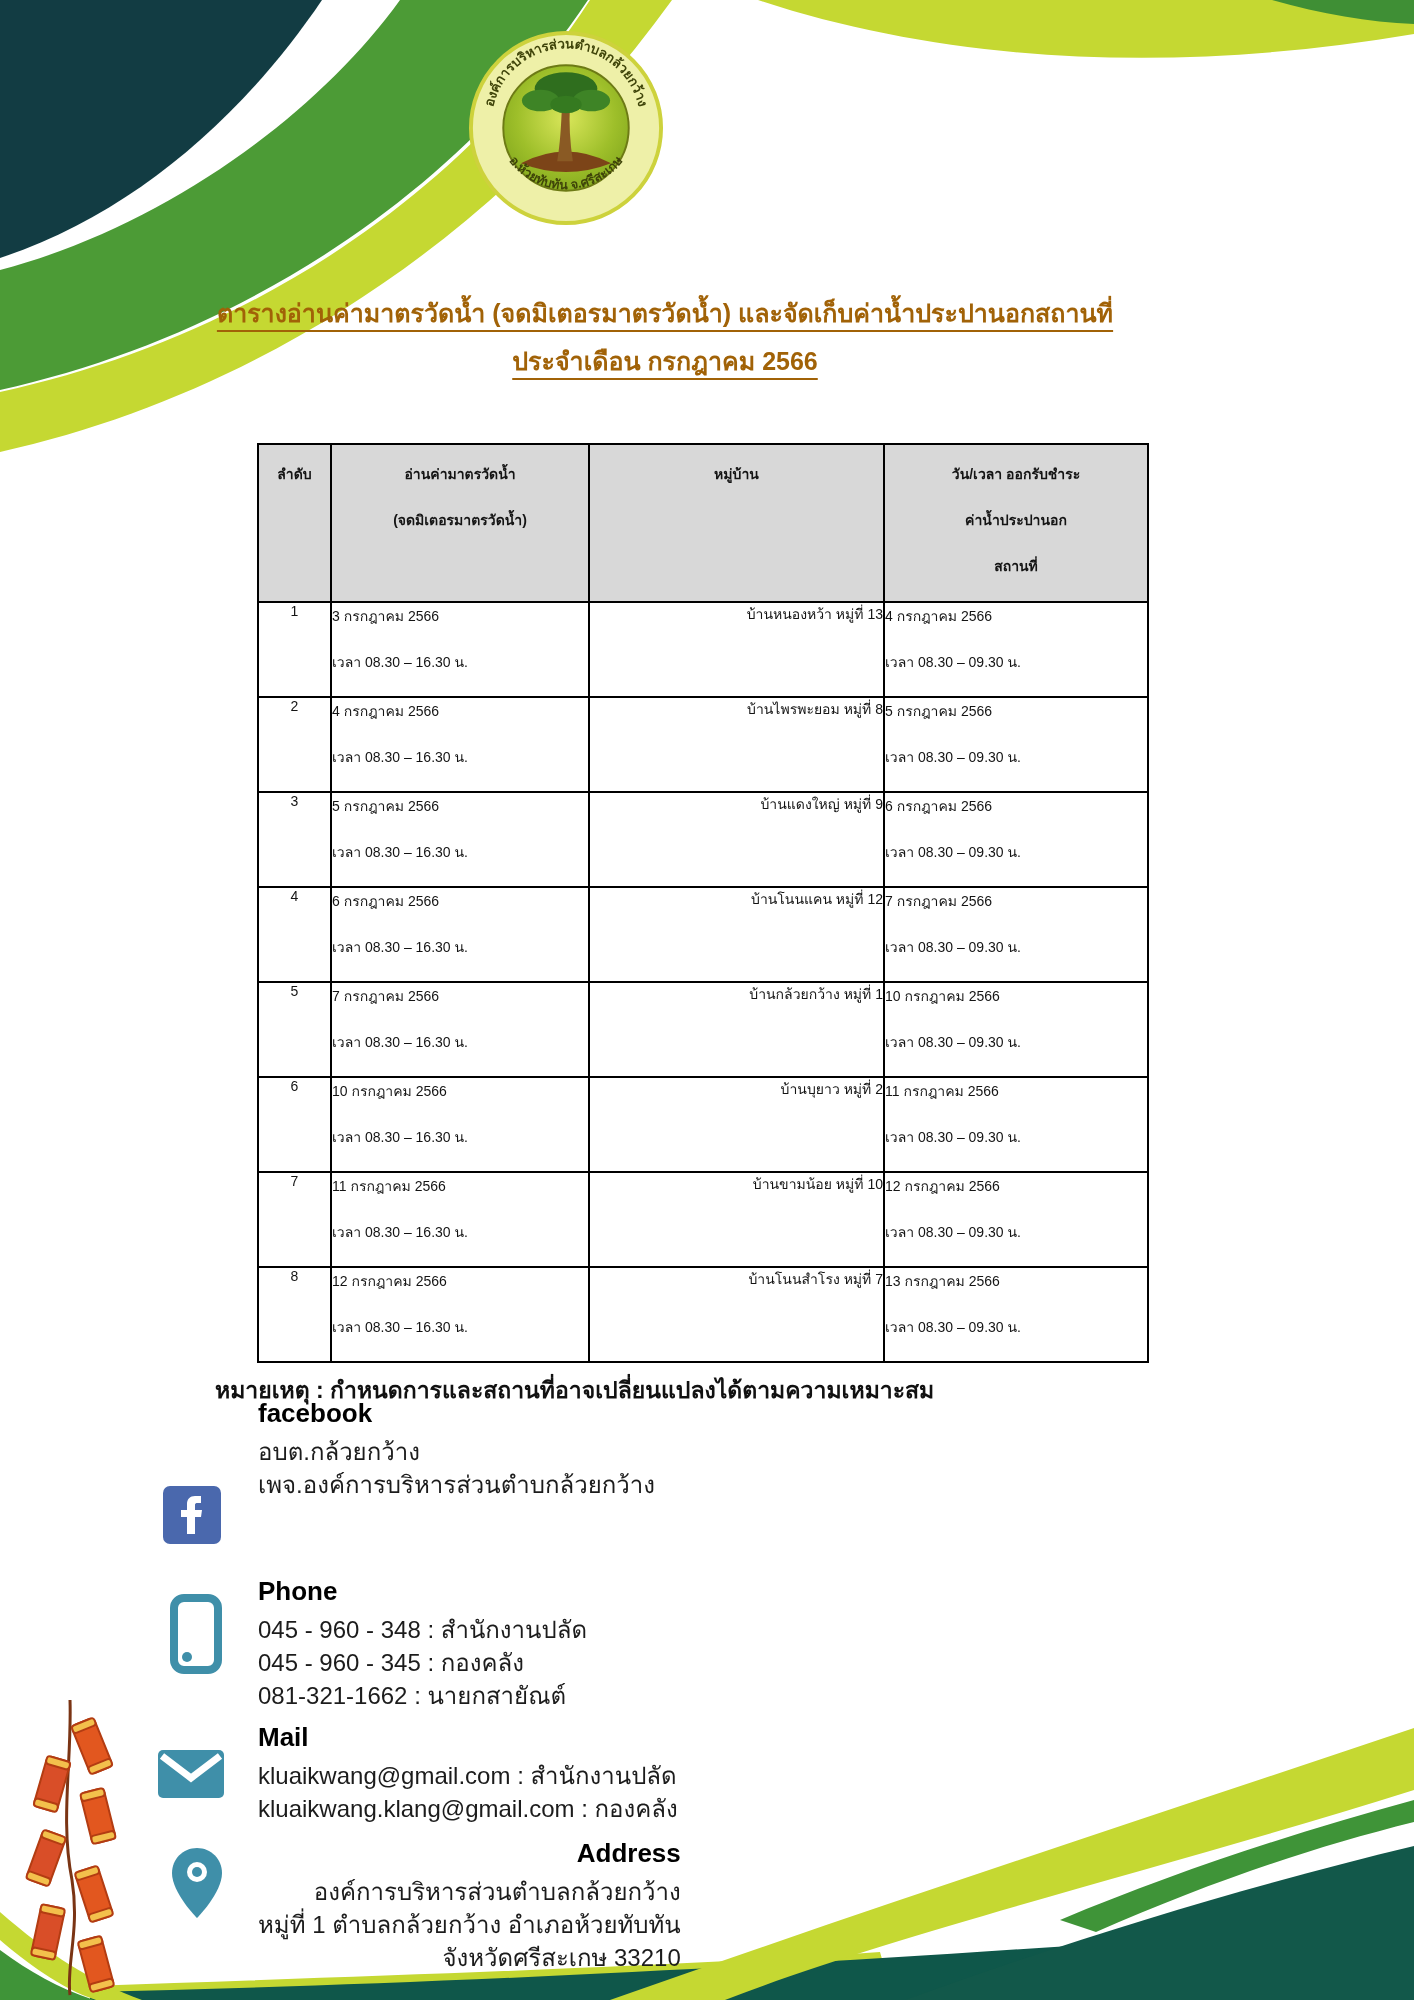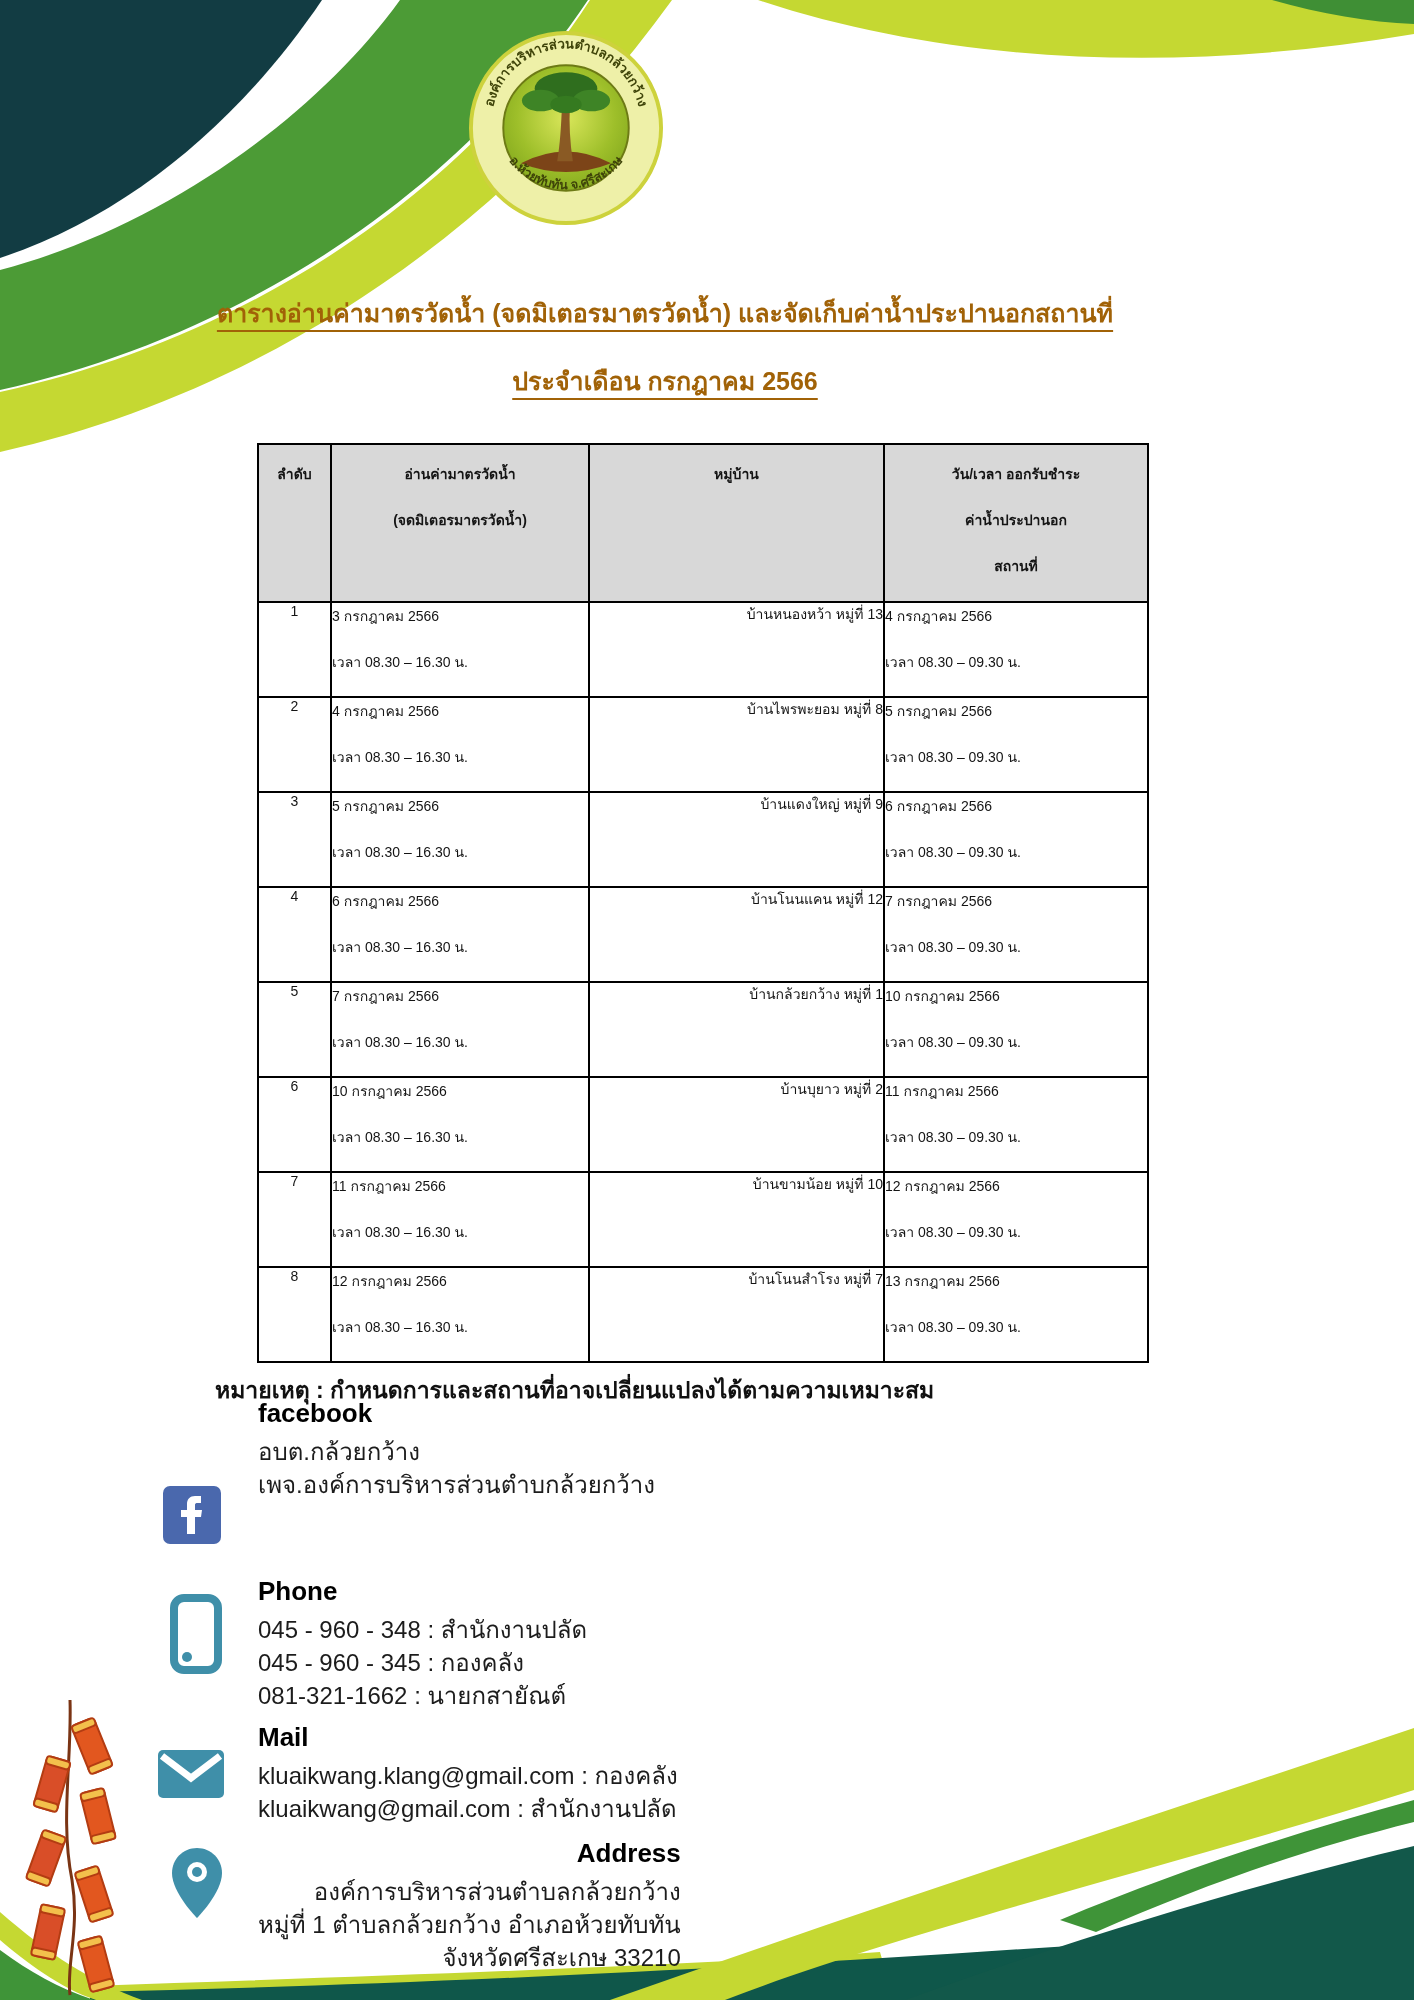--- a/index.html
+++ b/index.html
@@ -17,21 +17,21 @@
   .logo { position:absolute; left:468px; top:30px; width:196px; height:196px; }
 
   
   .title-block {
     position:absolute; left:190px; top:293px; width:950px;
     text-align:center; font-weight:bold; color:#a16207; font-size:25px;
   }
   .title-line {
     text-decoration:underline; text-decoration-thickness:2px; text-underline-offset:8px;
   }
-  .title-line + .title-line { margin-top:28px; }
+  .title-line + .title-line { margin-top:8px; }
 
   
   table.sched {
     position:absolute; left:257px; top:443px;
     border-collapse:collapse; table-layout:fixed;
     font-size:14px; color:#141414;
   }
   table.sched th, table.sched td { border:2px solid #000; vertical-align:top; padding:0; }
   table.sched thead th { background:#d8d8d8; font-weight:bold; height:150px; padding-top:6px; }
   .hline { line-height:46px; text-align:center; }
@@ -316,22 +316,22 @@
     <div class="c-heading">Phone</div>
     <div>
         <div class="c-line">045 - 960 - 348 : สำนักงานปลัด</div>
         <div class="c-line">045 - 960 - 345 : กองคลัง</div>
         <div class="c-line">081-321-1662  : นายกสายัณต์</div>
       </div>
   </div>
   <div class="contact sec-mail">
     <div class="c-heading">Mail</div>
     <div>
+        <div class="c-line">kluaikwang@gmail.com : สำนักงานปลัด</div>
         <div class="c-line">kluaikwang.klang@gmail.com : กองคลัง</div>
-        <div class="c-line">kluaikwang@gmail.com : สำนักงานปลัด</div>
       </div>
   </div>
   <div class="contact sec-address">
     <div class="c-heading">Address</div>
     <div>
         <div class="c-line">องค์การบริหารส่วนตำบลกล้วยกว้าง</div>
         <div class="c-line">หมู่ที่ 1 ตำบลกล้วยกว้าง อำเภอห้วยทับทัน</div>
         <div class="c-line">จังหวัดศรีสะเกษ 33210</div>
       </div>
   </div>

